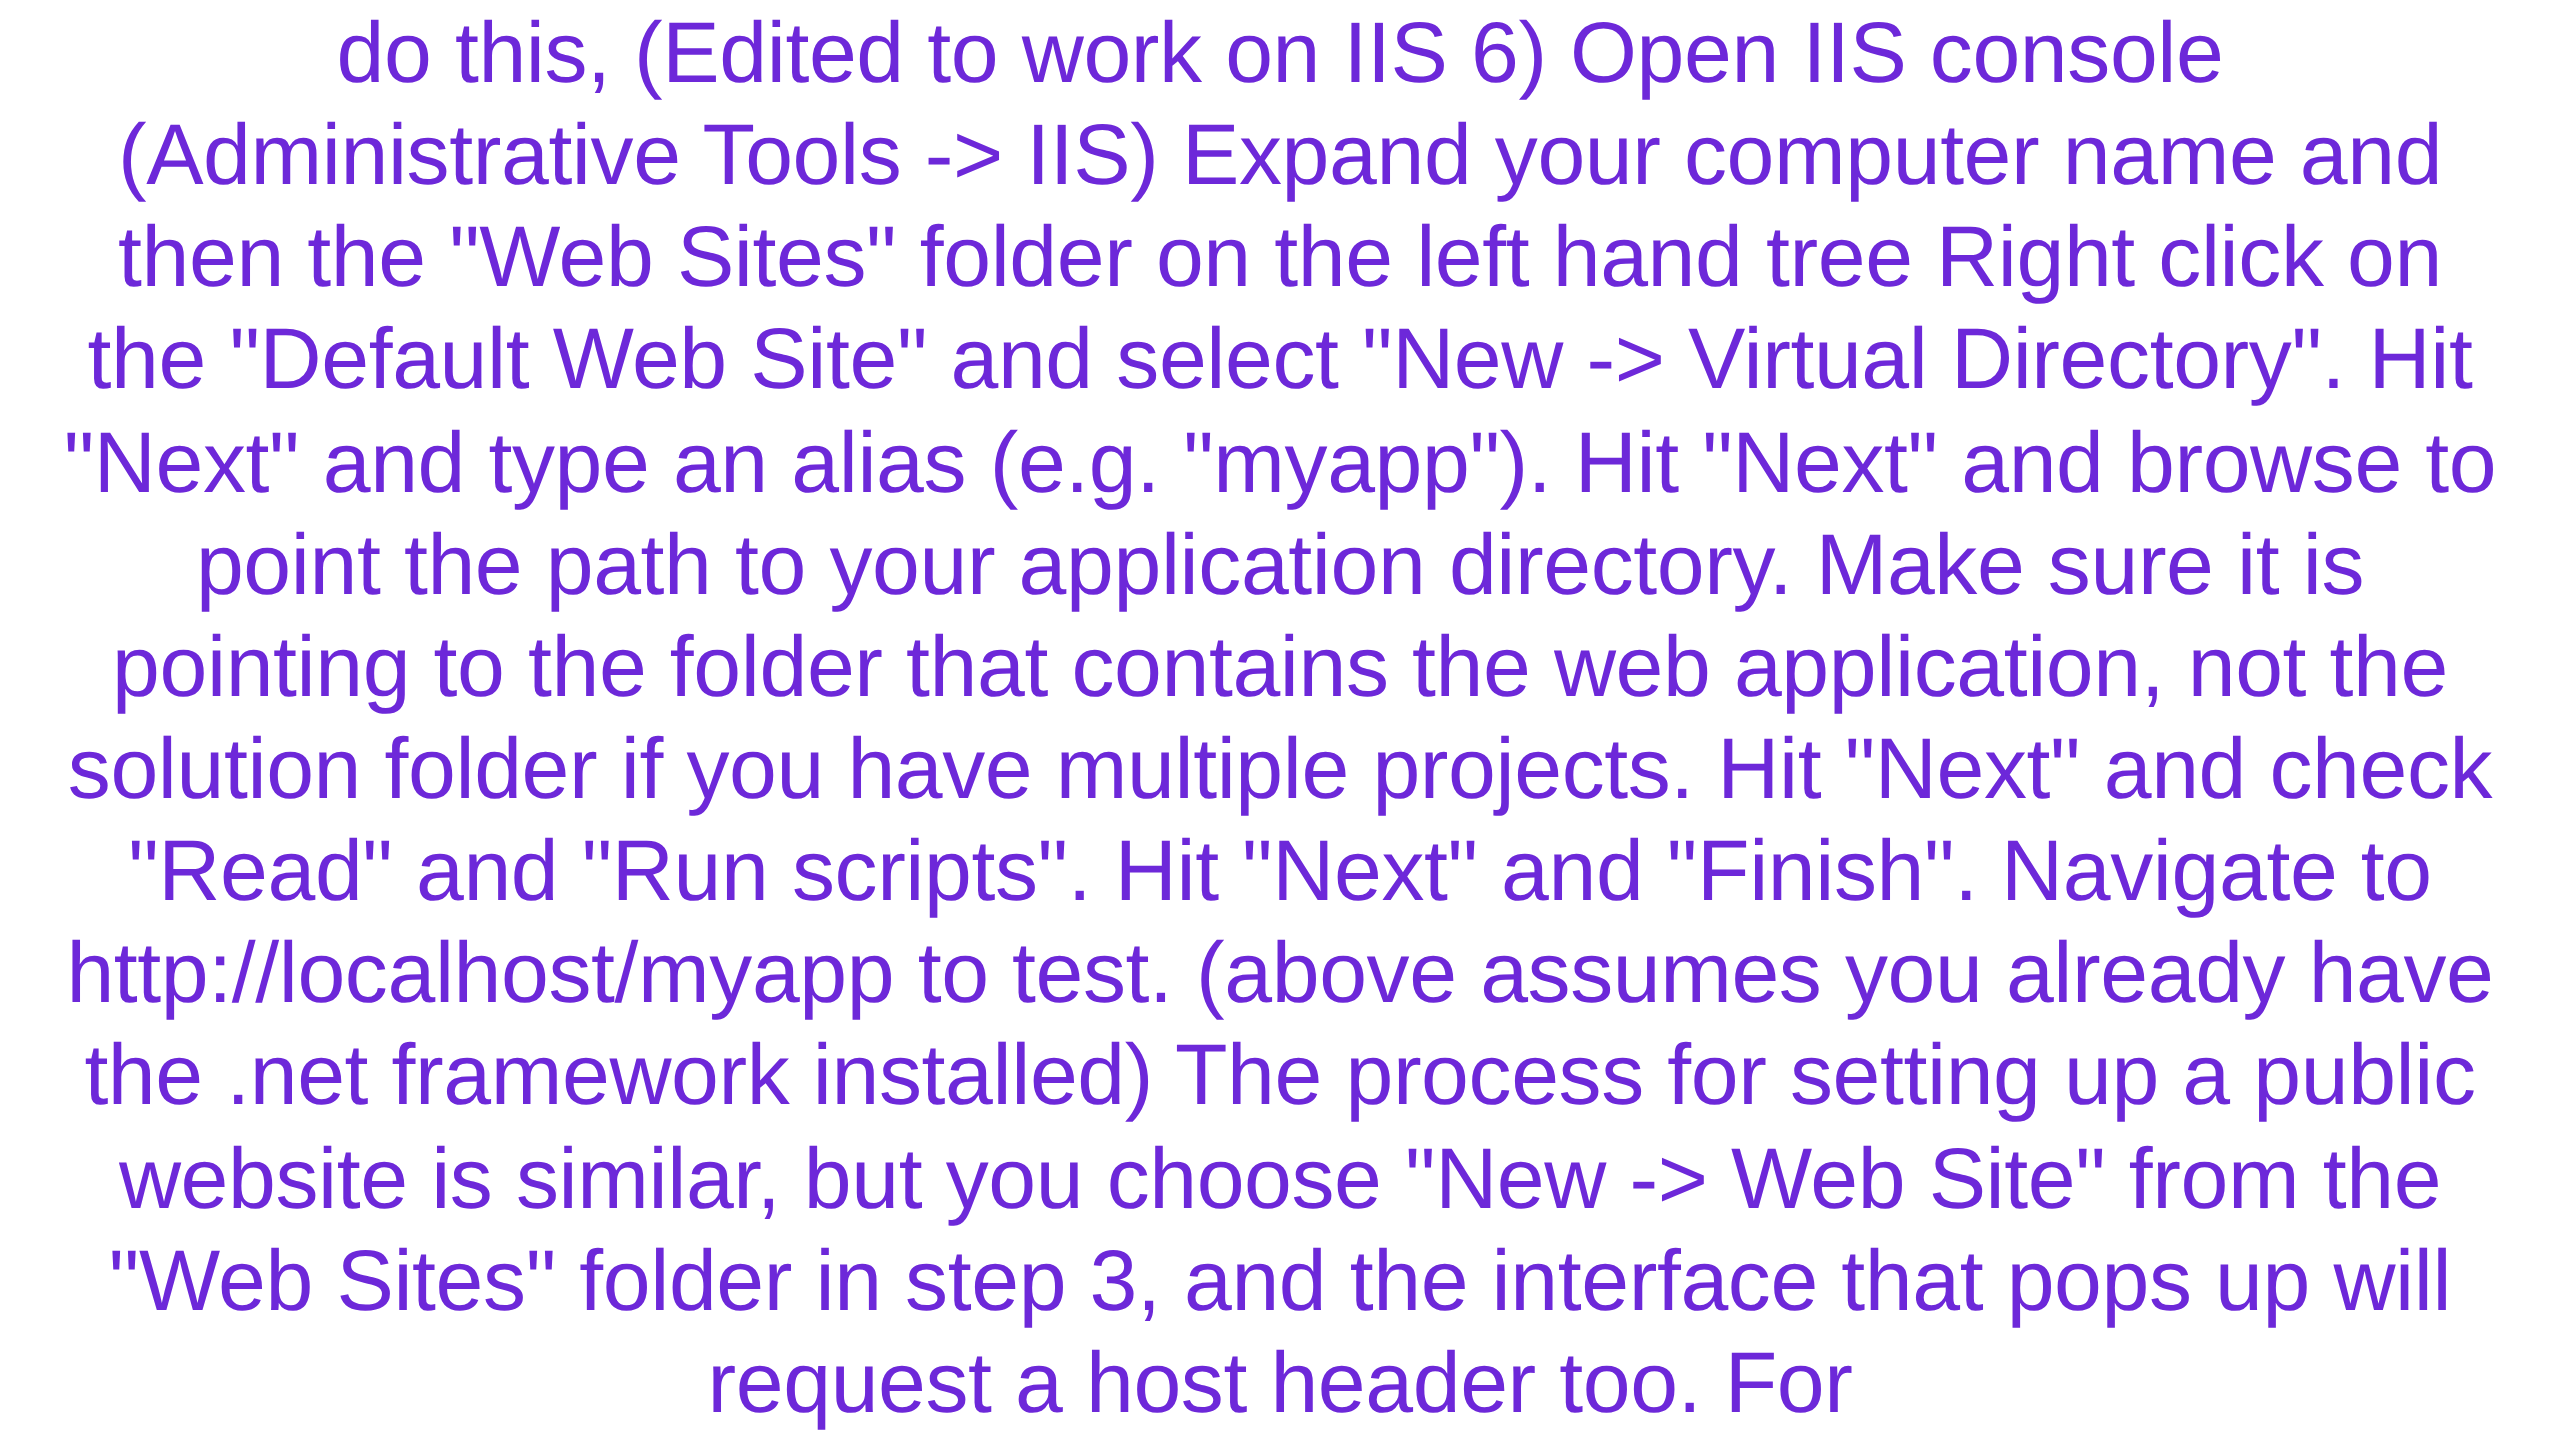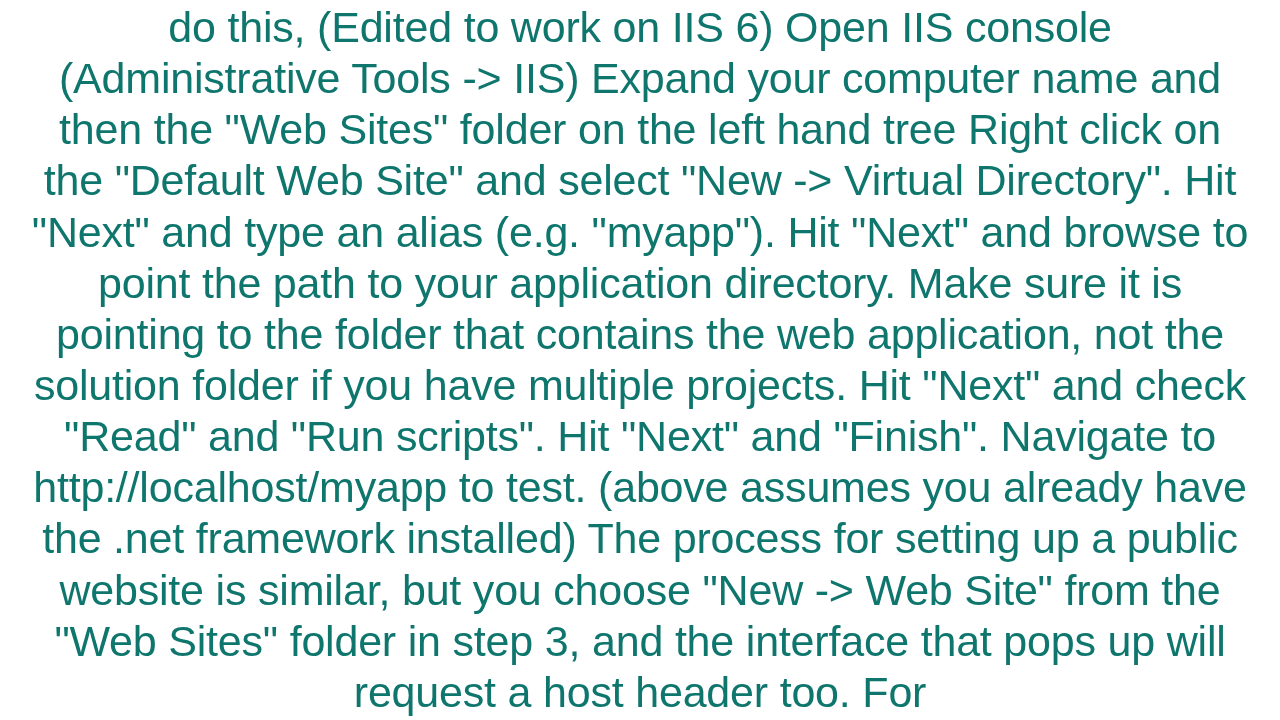--- a/index.html
+++ b/index.html
@@ -15,21 +15,21 @@
       overflow: hidden;
       display: flex;
       align-items: center;
       justify-content: center;
     }
     .content {
       width: 1230px;
       text-align: center;
       font-size: 43px;
       line-height: 1.19;
-      color: #0f766e;
+      color: #6d28d9;
       letter-spacing: -0.2px;
     }
   </style>
 </head>
 <body>
 
 <div class="content">
   <span>do this,  (Edited to work on IIS 6)  Open IIS console (Administrative Tools -&gt; IIS) Expand your computer name and then the "Web Sites" folder on the left hand tree Right click on the "Default Web Site" and select "New -&gt; Virtual Directory". Hit "Next" and type an alias (e.g. "myapp"). Hit "Next" and browse to point the path to your application directory. Make sure it is pointing to the folder that contains the web application, not the solution folder if you have multiple projects. Hit "Next" and check "Read" and "Run scripts". Hit "Next" and "Finish". Navigate to http://localhost/myapp to test.  (above assumes you already have the .net framework installed) The process for setting up a public website is similar, but you choose "New -&gt; Web Site" from the "Web Sites" folder in step 3, and the interface that pops up will request a host header too. For</span>
 </div>
 

